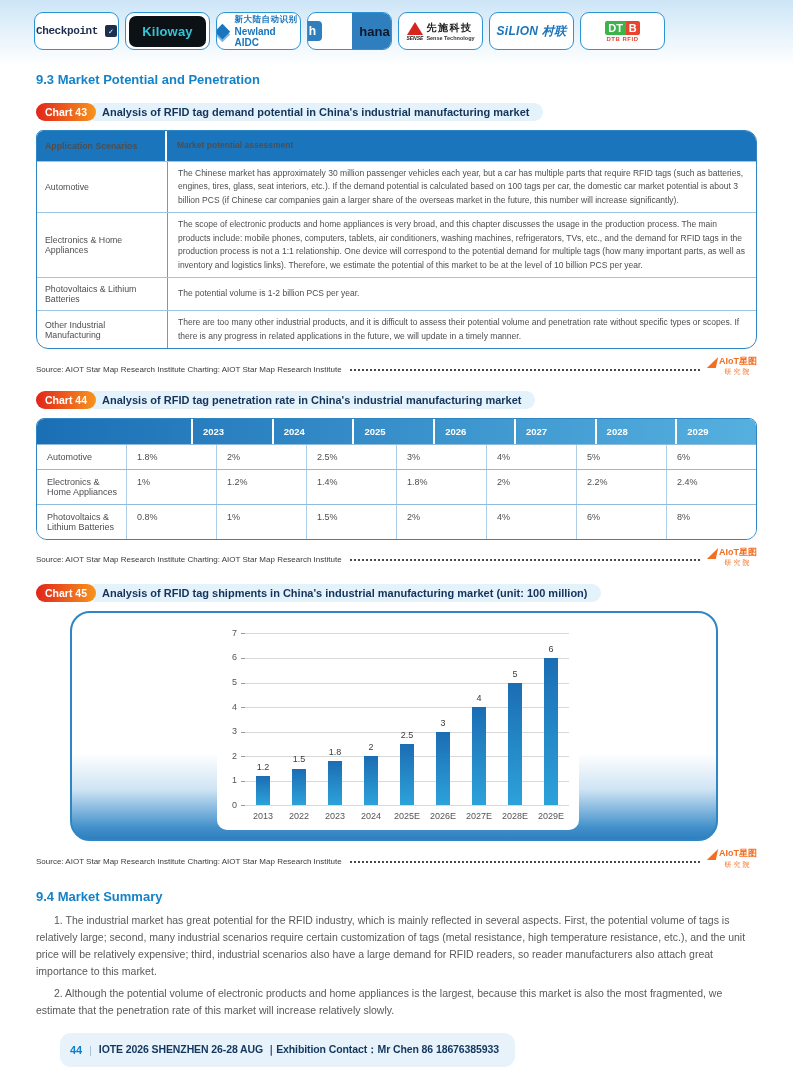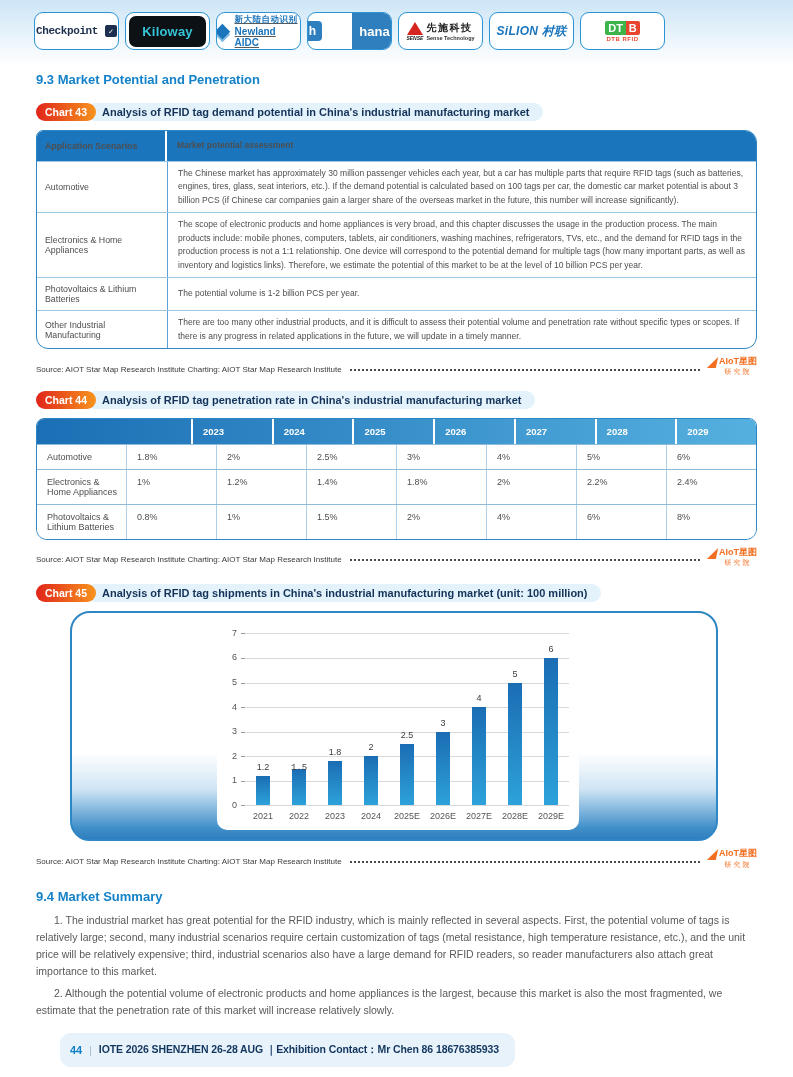--- a/index.html
+++ b/index.html
@@ -14,30 +14,30 @@
   .logo-row { position:absolute; top:12px; left:34px; display:flex; gap:6px; }
   .logo-box { width:85px; height:38px; background:#fff; border:1.6px solid #2a94d4;
     border-radius:9px; display:flex; align-items:center; justify-content:center; overflow:hidden; }
   .lg-checkpoint { display:flex; align-items:center; gap:7px;font-family:Liberation Mono, monospace; }
   .cp-text { font-weight:bold; color:#1c2f4e; font-size:11px; letter-spacing:-0.4px; }
   .cp-icon { width:12px; height:12px; background:#1c2f4e; color:#fff; font-size:8px;
     display:flex; align-items:center; justify-content:center; border-radius:2px; }
   .lg-kiloway { width:77px; height:31px; background:#0c1116; border-radius:7px;
     display:flex; align-items:center; justify-content:center; }
   .ki-text { color:#35c3d6; font-weight:800; font-size:13px; letter-spacing:0.2px; }
-  .lg-newland { display:flex; align-items:center; gap:4px;text-decoration:underline; }
+  .lg-newland { display:flex; align-items:center; gap:4px; }
   .nl-diamond { width:11px; height:11px; background:#1b75bc; transform:rotate(45deg);
     box-shadow:2px 2px 0 #7db9e2; margin-right:3px; }
   .nl-text { display:flex; flex-direction:column; color:#1b75bc; font-weight:bold; }
   .nl-cn { font-size:8.5px; letter-spacing:0.5px; }
   .nl-en { font-size:10px; }
   .lg-hana { display:flex; align-items:center; gap:3px; }
   .hana-icon { width:20px; height:20px; background:#2f7fbf; border-radius:4px; color:#fff;
     font-weight:bold; font-size:12px; display:flex; align-items:center; justify-content:center; }
-  .hana-tile { background:#2f7fbf; border-radius:3px; padding:18px 7px; color:#ffffff;
+  .hana-tile { background:#2f7fbf; border-radius:3px; padding:18px 7px; color:#0f172a;
     font-weight:bold; font-size:13px;margin-left:27px; }
   .lg-sense { display:flex; align-items:flex-end; gap:3px; }
   .sense-mark { display:flex; flex-direction:column; align-items:center; }
   .sense-tri { width:0; height:0; border-left:8px solid transparent;
     border-right:8px solid transparent; border-bottom:13px solid #d6251f; }
   .sense-word { font-size:5px; font-weight:bold; font-style:italic; color:#1a1a1a; }
   .sense-text { display:flex; flex-direction:column; }
   .sense-cn { font-size:10px; font-weight:bold; color:#222; letter-spacing:1.5px; }
   .sense-en { font-size:5.5px; color:#333; font-weight:bold; }
   .lg-silion { color:#1b75bc; font-weight:800; font-size:12px; font-style:italic; letter-spacing:0.3px; }
@@ -299,23 +299,23 @@
         <div class="grid-tick" style="left: 24px; top: 61.1429px;"></div>
         <div class="y-lab" style="left: 4px; top: 55.6429px;">5</div>
         <div class="grid-line" style="left: 28px; width: 324px; top: 36.5714px;"></div>
         <div class="grid-tick" style="left: 24px; top: 36.5714px;"></div>
         <div class="y-lab" style="left: 4px; top: 31.0714px;">6</div>
         <div class="grid-line" style="left: 28px; width: 324px; top: 12px;"></div>
         <div class="grid-tick" style="left: 24px; top: 12px;"></div>
         <div class="y-lab" style="left: 4px; top: 6.5px;">7</div>
         <div class="bar" style="left: 39px; top: 154.514px; height: 29.4857px;"></div>
         <div class="bar-val" style="left: 28px; top: 140.514px;">1.2</div>
-        <div class="x-lab" style="left: 26px; top: 190px;">2021</div>
+        <div class="x-lab" style="left: 26px; top: 190px;">2013</div>
         <div class="bar" style="left: 75px; top: 147.143px; height: 36.8571px;"></div>
-        <div class="bar-val" style="left: 64px; top: 142px; font-family: Liberation Mono, monospace;">1.5</div>
+        <div class="bar-val" style="left: 64px; top: 133px;">1.5</div>
         <div class="x-lab" style="left: 62px; top: 190px;">2022</div>
         <div class="bar" style="left: 111px; top: 139.771px; height: 44.2286px;"></div>
         <div class="bar-val" style="left: 100px; top: 125.771px;">1.8</div>
         <div class="x-lab" style="left: 98px; top: 190px;">2023</div>
         <div class="bar" style="left: 147px; top: 134.857px; height: 49.1429px;"></div>
         <div class="bar-val" style="left: 136px; top: 120.857px;">2</div>
         <div class="x-lab" style="left: 134px; top: 190px;">2024</div>
         <div class="bar" style="left: 183px; top: 122.571px; height: 61.4286px;"></div>
         <div class="bar-val" style="left: 172px; top: 108.571px;">2.5</div>
         <div class="x-lab" style="left: 170px; top: 190px;">2025E</div>

